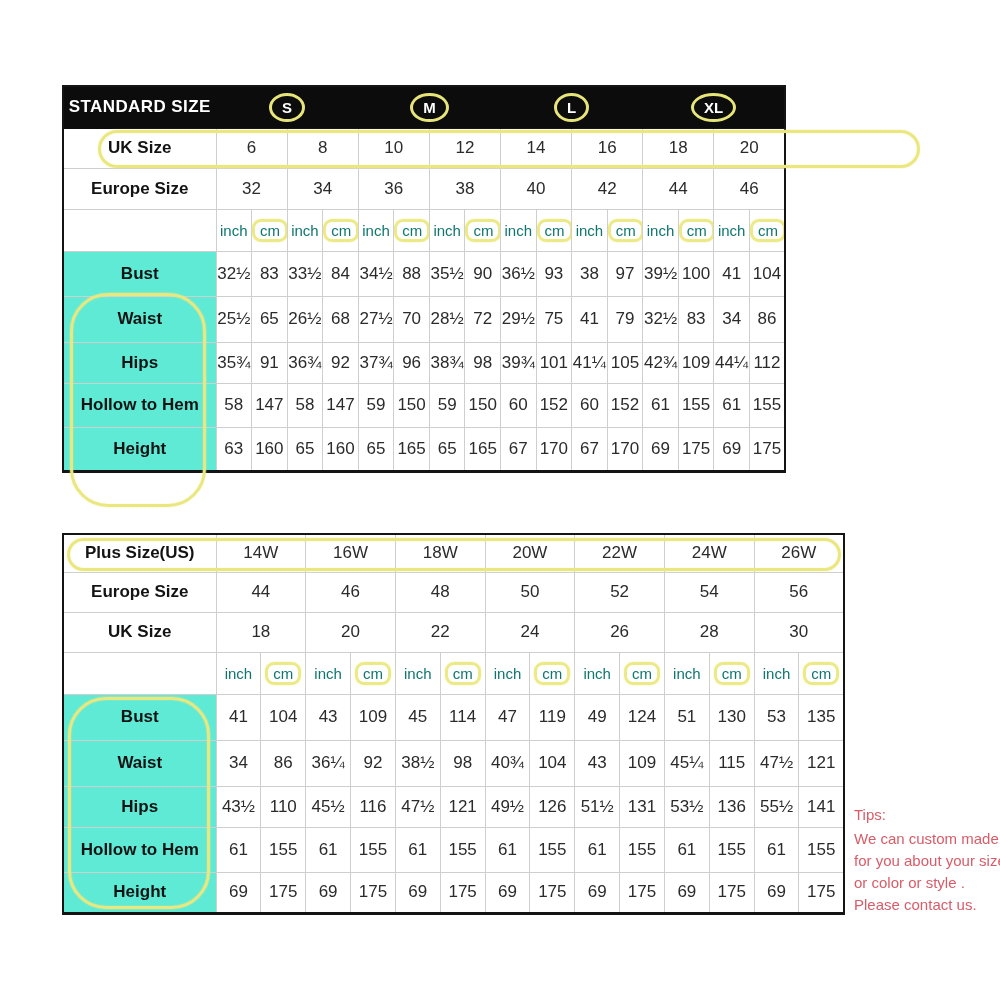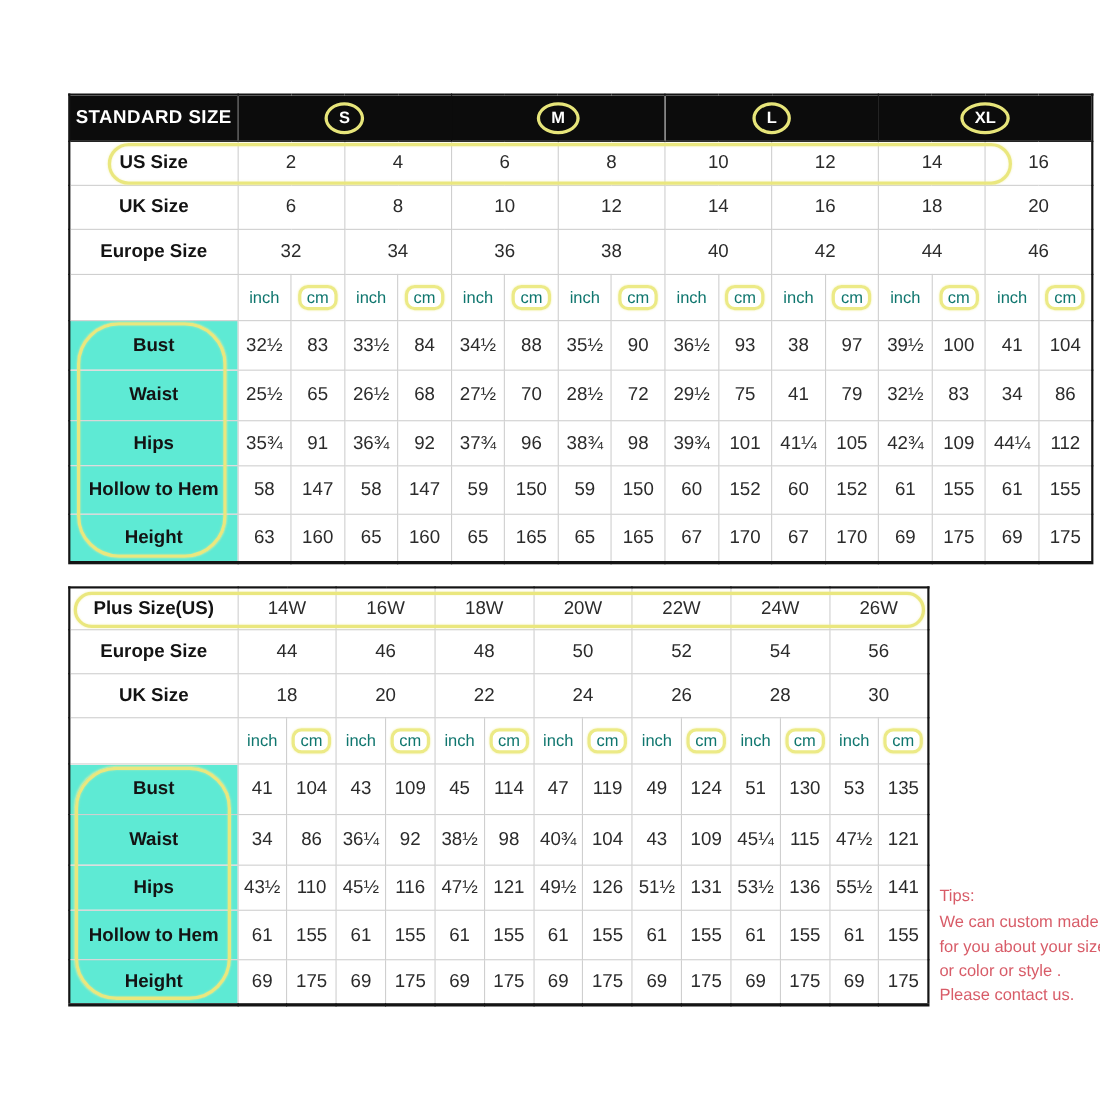--- a/index.html
+++ b/index.html
@@ -6,21 +6,21 @@
   html,body { margin:0; padding:0; }
   body {
     width:1000px; height:1000px; background:#ffffff; position:relative;
     font-family:"Liberation Sans","DejaVu Sans",sans-serif; color:#2b2b2b;
   }
   .tbl-wrap { position:absolute; }
   #standard { left:62px; top:85px; }
   #plus { left:62px; top:533px;border-radius:18px; }
 
   table.size { border-collapse:collapse; table-layout:fixed; border:2px solid #141414; border-bottom-width:3px; }
-  #standard table.size { width:932px; }
+  #standard table.size { width:724px; }
   #plus table.size { width:783px; }
   table.size td {
     border:1px solid #cfcfcf; text-align:center; vertical-align:middle;
     font-size:17px; padding:0; overflow:hidden; white-space:nowrap;
   }
   td.rowlabel { font-weight:700; font-size:16px; color:#131313; }
   td.rowlabel.gray { background:#5eead4; }
 
   tr.header-row td { background:#0c0c0c; border-color:#0c0c0c; }
   td.hdr-title { color:#ffffff; font-weight:700; font-size:17px; text-align:left; padding-left:13px; letter-spacing:.4px; }
@@ -70,31 +70,20 @@
         <col>
     </colgroup>
     <tbody>
         <tr class="header-row" style="height:42px">
       <td class="hdr-title">STANDARD SIZE</td>
       <td colspan="4"><span class="ellipse">S</span></td>
       <td colspan="4"><span class="ellipse">M</span></td>
       <td colspan="4"><span class="ellipse">L</span></td>
       <td colspan="4"><span class="ellipse">XL</span></td>
     </tr>
-    <tr style="height:40px">
-      <td class="rowlabel">US Size</td>
-    <td colspan="2">2</td>
-          <td colspan="2">4</td>
-          <td colspan="2">6</td>
-          <td colspan="2">8</td>
-          <td colspan="2">10</td>
-          <td colspan="2">12</td>
-          <td colspan="2">14</td>
-          <td colspan="2">16</td>
-        </tr>
     <tr style="height:40px">
       <td class="rowlabel">UK Size</td>
     <td colspan="2">6</td>
           <td colspan="2">8</td>
           <td colspan="2">10</td>
           <td colspan="2">12</td>
           <td colspan="2">14</td>
           <td colspan="2">16</td>
           <td colspan="2">18</td>
           <td colspan="2">20</td>

